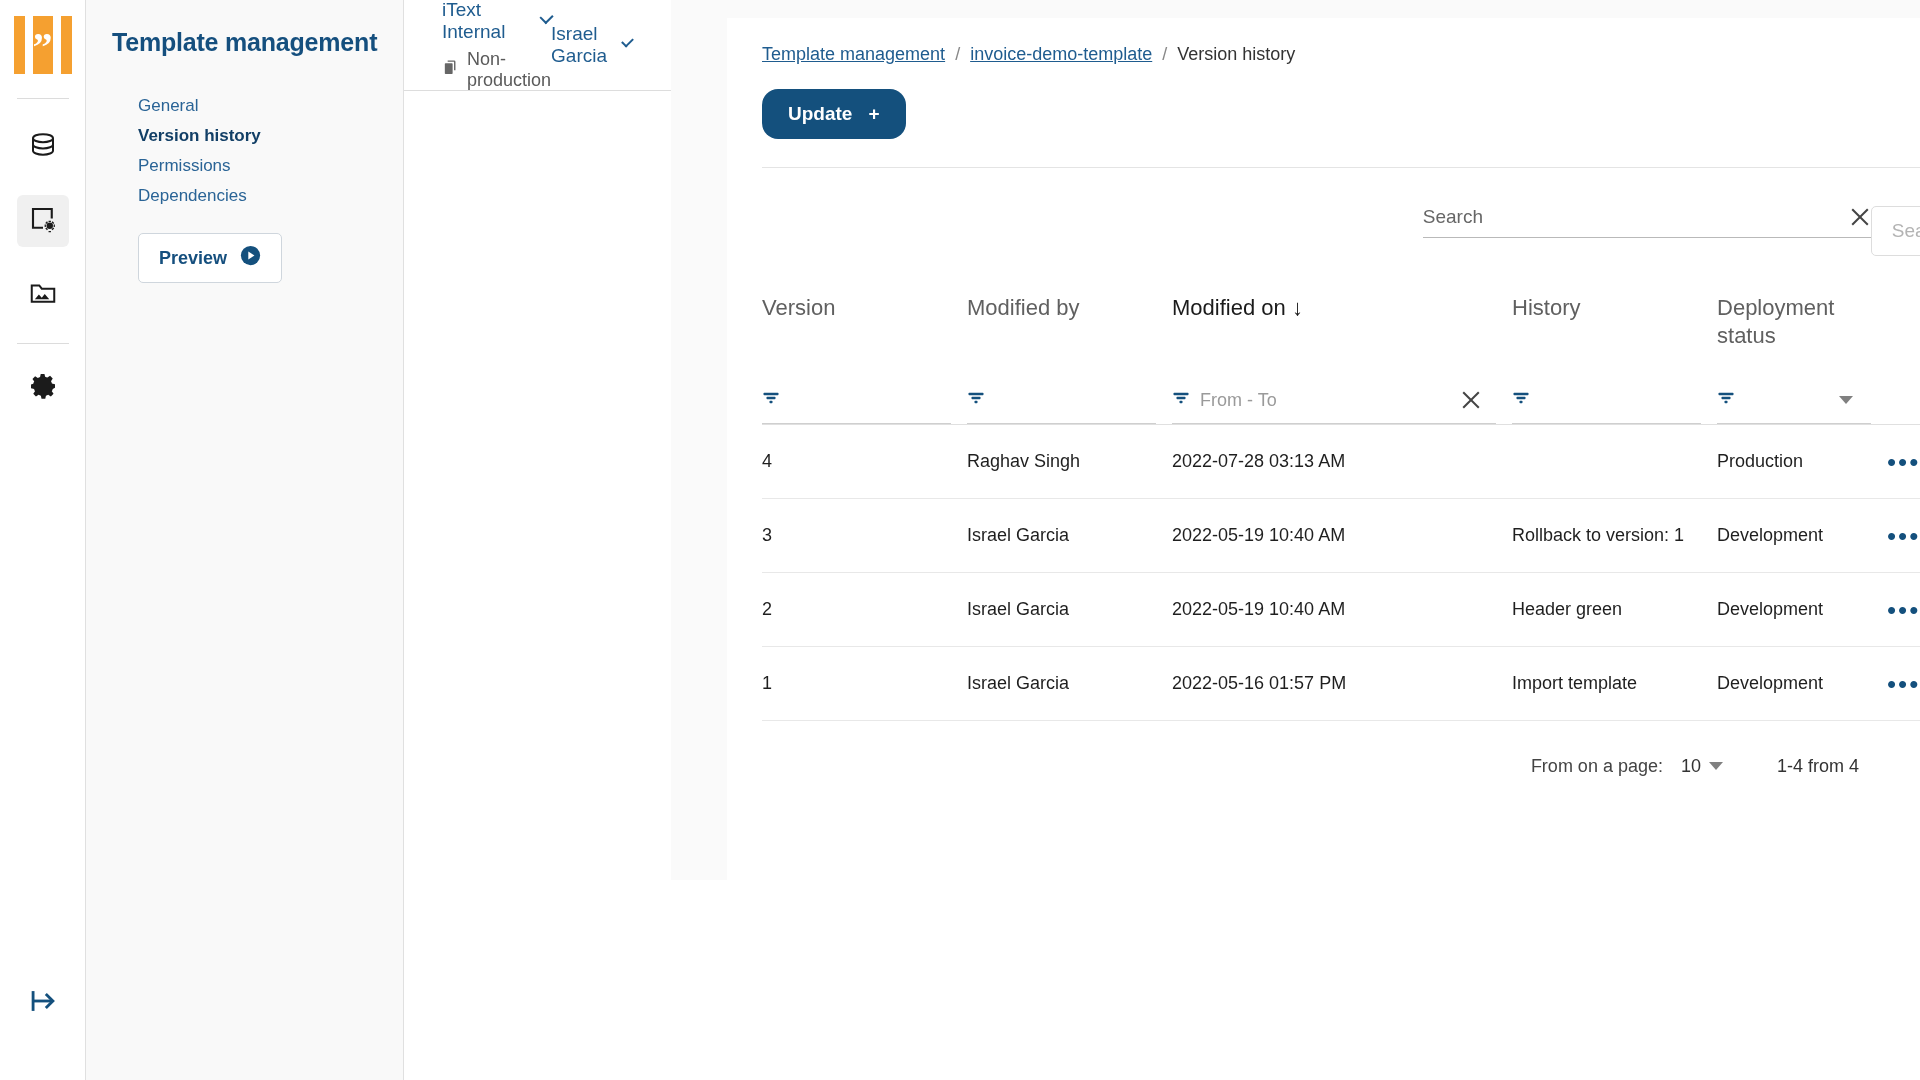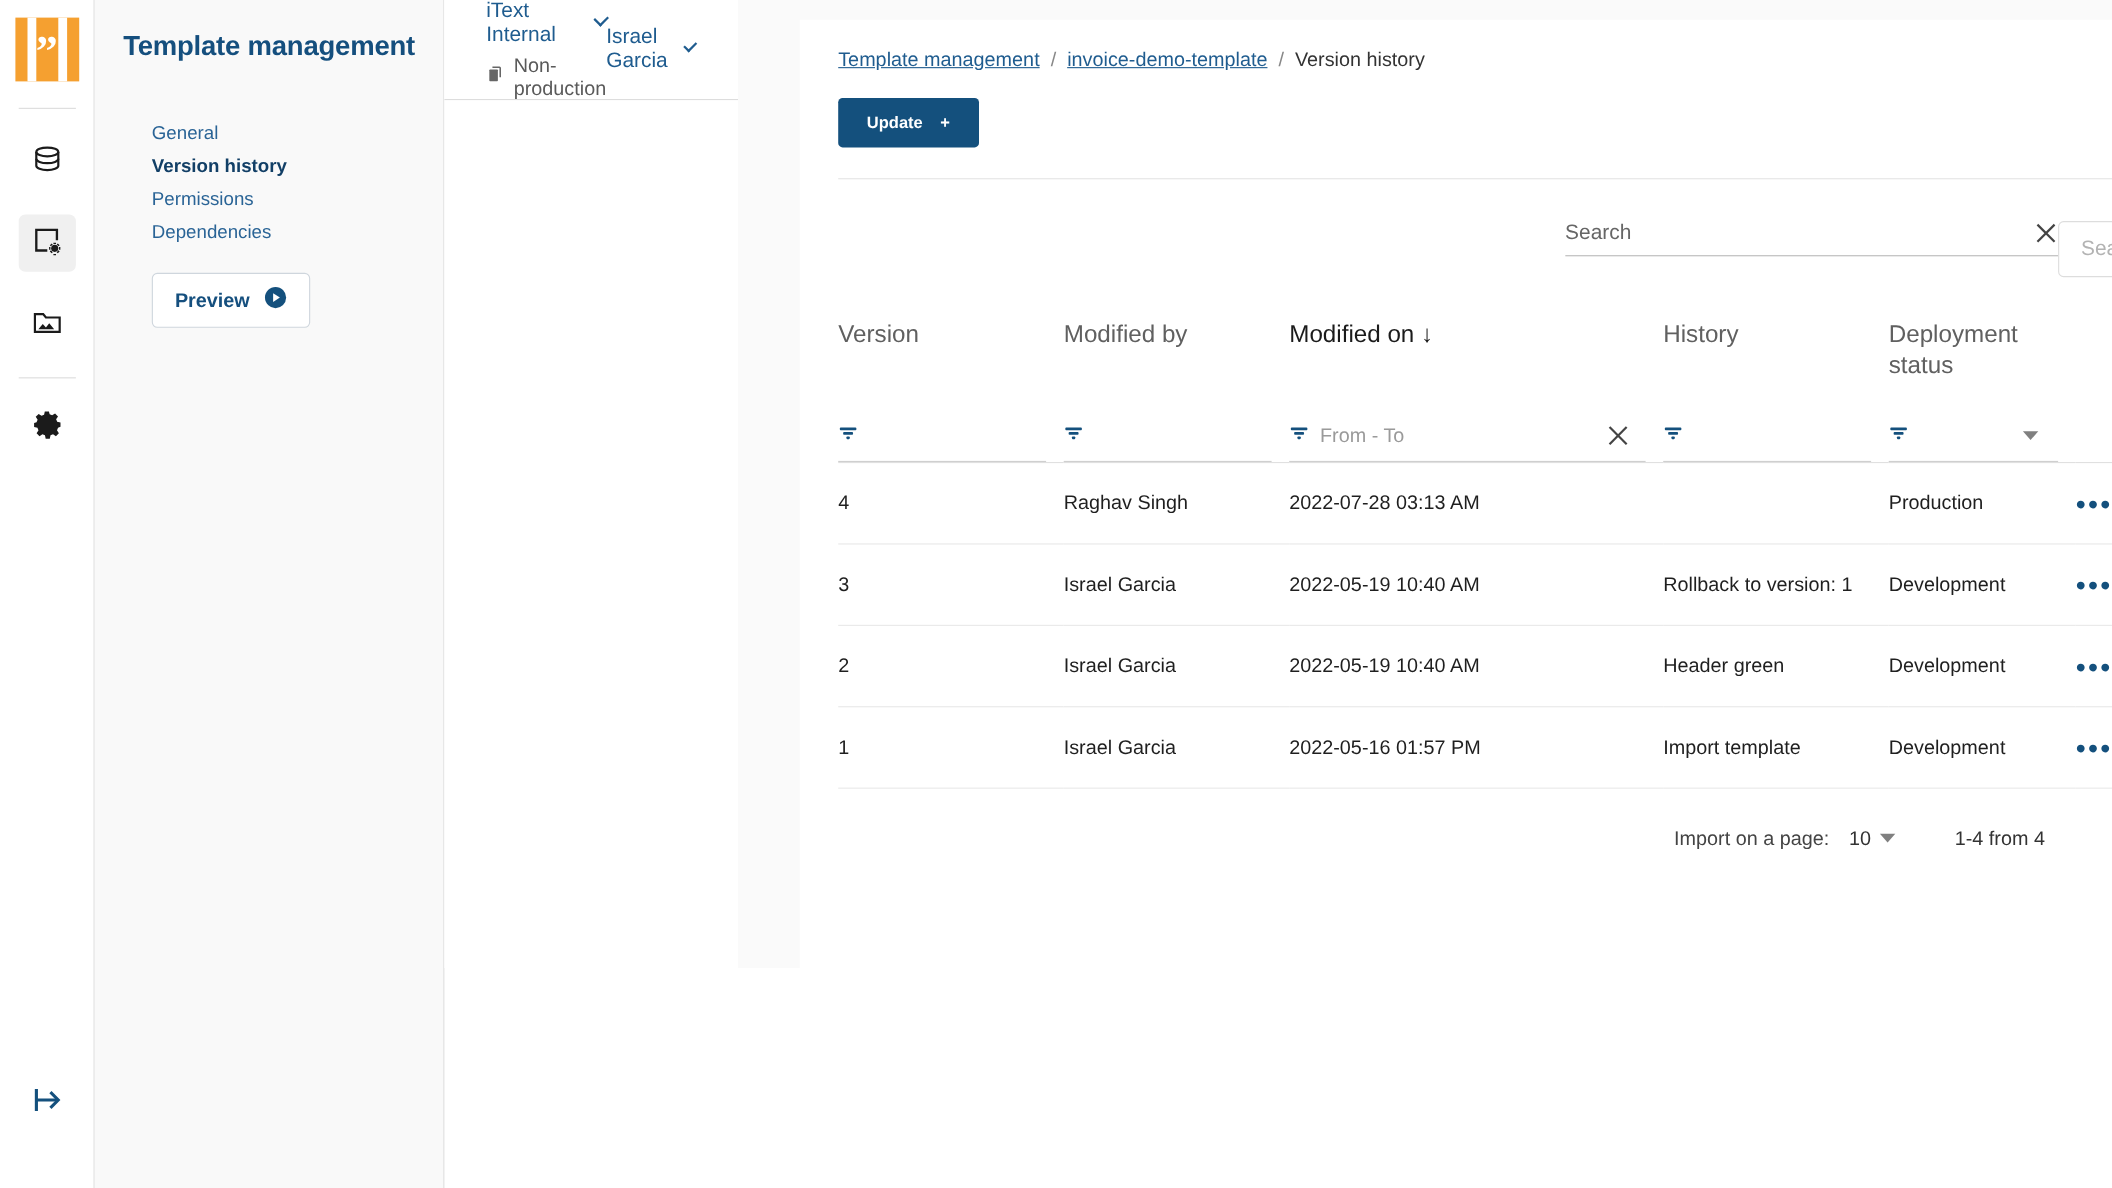--- a/index.html
+++ b/index.html
@@ -57,21 +57,21 @@
   .side {
     width: 318px; flex: 0 0 318px; height: 1080px;
     background: #f9f9f9;
     border-right: 1px solid #e0e0e0;
     padding: 28px 0 0 0;
   }
   .side h1 {
     font-size: 25px; font-weight: 700; color: #154f7e;
     padding: 0 24px 0 26px; letter-spacing: -0.2px;
   }
-  .side-nav { margin-top: 49px; padding-left: 52px; }
+  .side-nav { margin-top: 34px; padding-left: 52px; }
   .side-nav a {
     display: block; font-size: 17px; color: #2a6496;
     text-decoration: none; padding: 5px 0; cursor: pointer;
   }
   .side-nav a.active { font-weight: 700; color: #123f66; }
   .preview-btn {
     margin: 22px 0 0 52px;
     display: inline-flex; align-items: center; gap: 13px;
     border: 1px solid #cfd6dd; border-radius: 5px; background: #ffffff;
     padding: 11px 20px; cursor: pointer;
@@ -103,22 +103,22 @@
   .content { flex: 1; background: #fafafa; padding: 18px 42px 0 56px; overflow: hidden; }
   .card { background: #ffffff; height: 100%; padding: 0 35px; }
 
   .crumbs { padding-top: 26px; font-size: 18px; color: #333333; display: flex; align-items: center; gap: 10px; }
   .crumbs a { color: #1f5c8f; text-decoration: underline; cursor: pointer; }
   .crumbs span.sep { color: #888888; }
 
   .title-row { display: flex; align-items: center; justify-content: space-between; margin-top: 24px; padding-bottom: 28px; border-bottom: 1px solid #e4e4e4; }
   .page-title { font-size: 34px; font-weight: 400; color: #1b1b1b; }
   .update-btn {
-    background: #14507d; color: #ffffff; border: none; border-radius: 4px;
-    padding: 14px 26px; font-size: 15px; font-weight: 700; cursor: pointer;
+    background: #14507d; color: #ffffff; border: none; border-radius: 16px;
+    padding: 14px 26px; font-size: 19px; font-weight: 700; cursor: pointer;
     display: inline-flex; align-items: center; gap: 16px;
     font-family: "Liberation Sans", sans-serif;
   }
 
   
   .search-row { display: flex; justify-content: flex-end; align-items: flex-start; margin-top: 38px; padding-right: 2px; }
   .search-field { width: 448px; border-bottom: 1px solid #b9b9b9; display: flex; align-items: center; padding-bottom: 9px; }
   .search-field input {
     flex: 1; border: none; outline: none; font-size: 19px; color: #333;
     font-family: "Liberation Sans", sans-serif; background: transparent;
@@ -433,21 +433,21 @@
             <td>Israel Garcia</td>
             <td>2022-05-16 01:57 PM</td>
             <td>Import template</td>
             <td>Development</td>
             <td class="dots">•••</td>
           </tr>
         </tbody>
       </table>
 
       <div class="pager">
-        <span class="lbl">Import on a page:</span>
+        <span class="lbl">From on a page:</span>
         <span class="pg-sel">
           <span>10</span>
           <span class="caret-dn"></span>
         </span>
         <span class="pg-range">1-4 from 4</span>
         <span class="pg-arrow">
             <span class="arr left"></span>
           </span>
         <span class="pg-arrow">
             <span class="arr right"></span>

